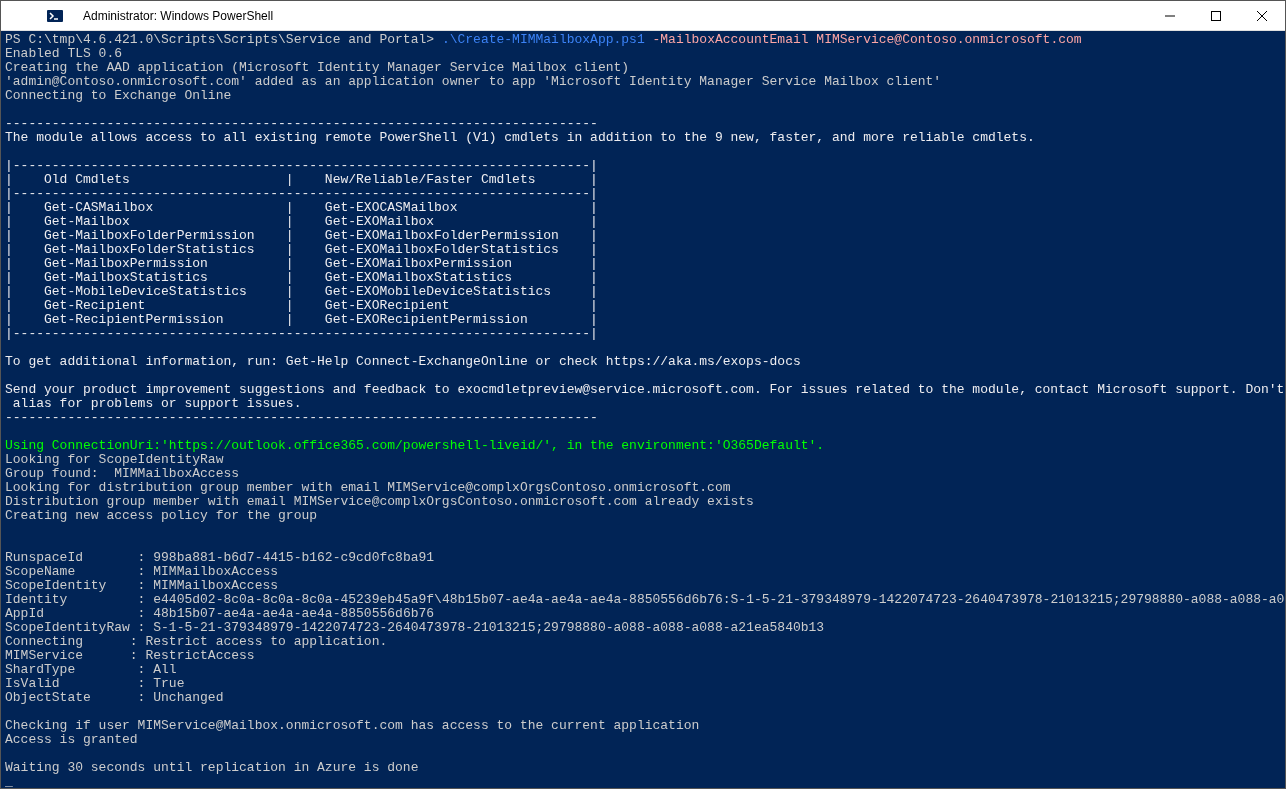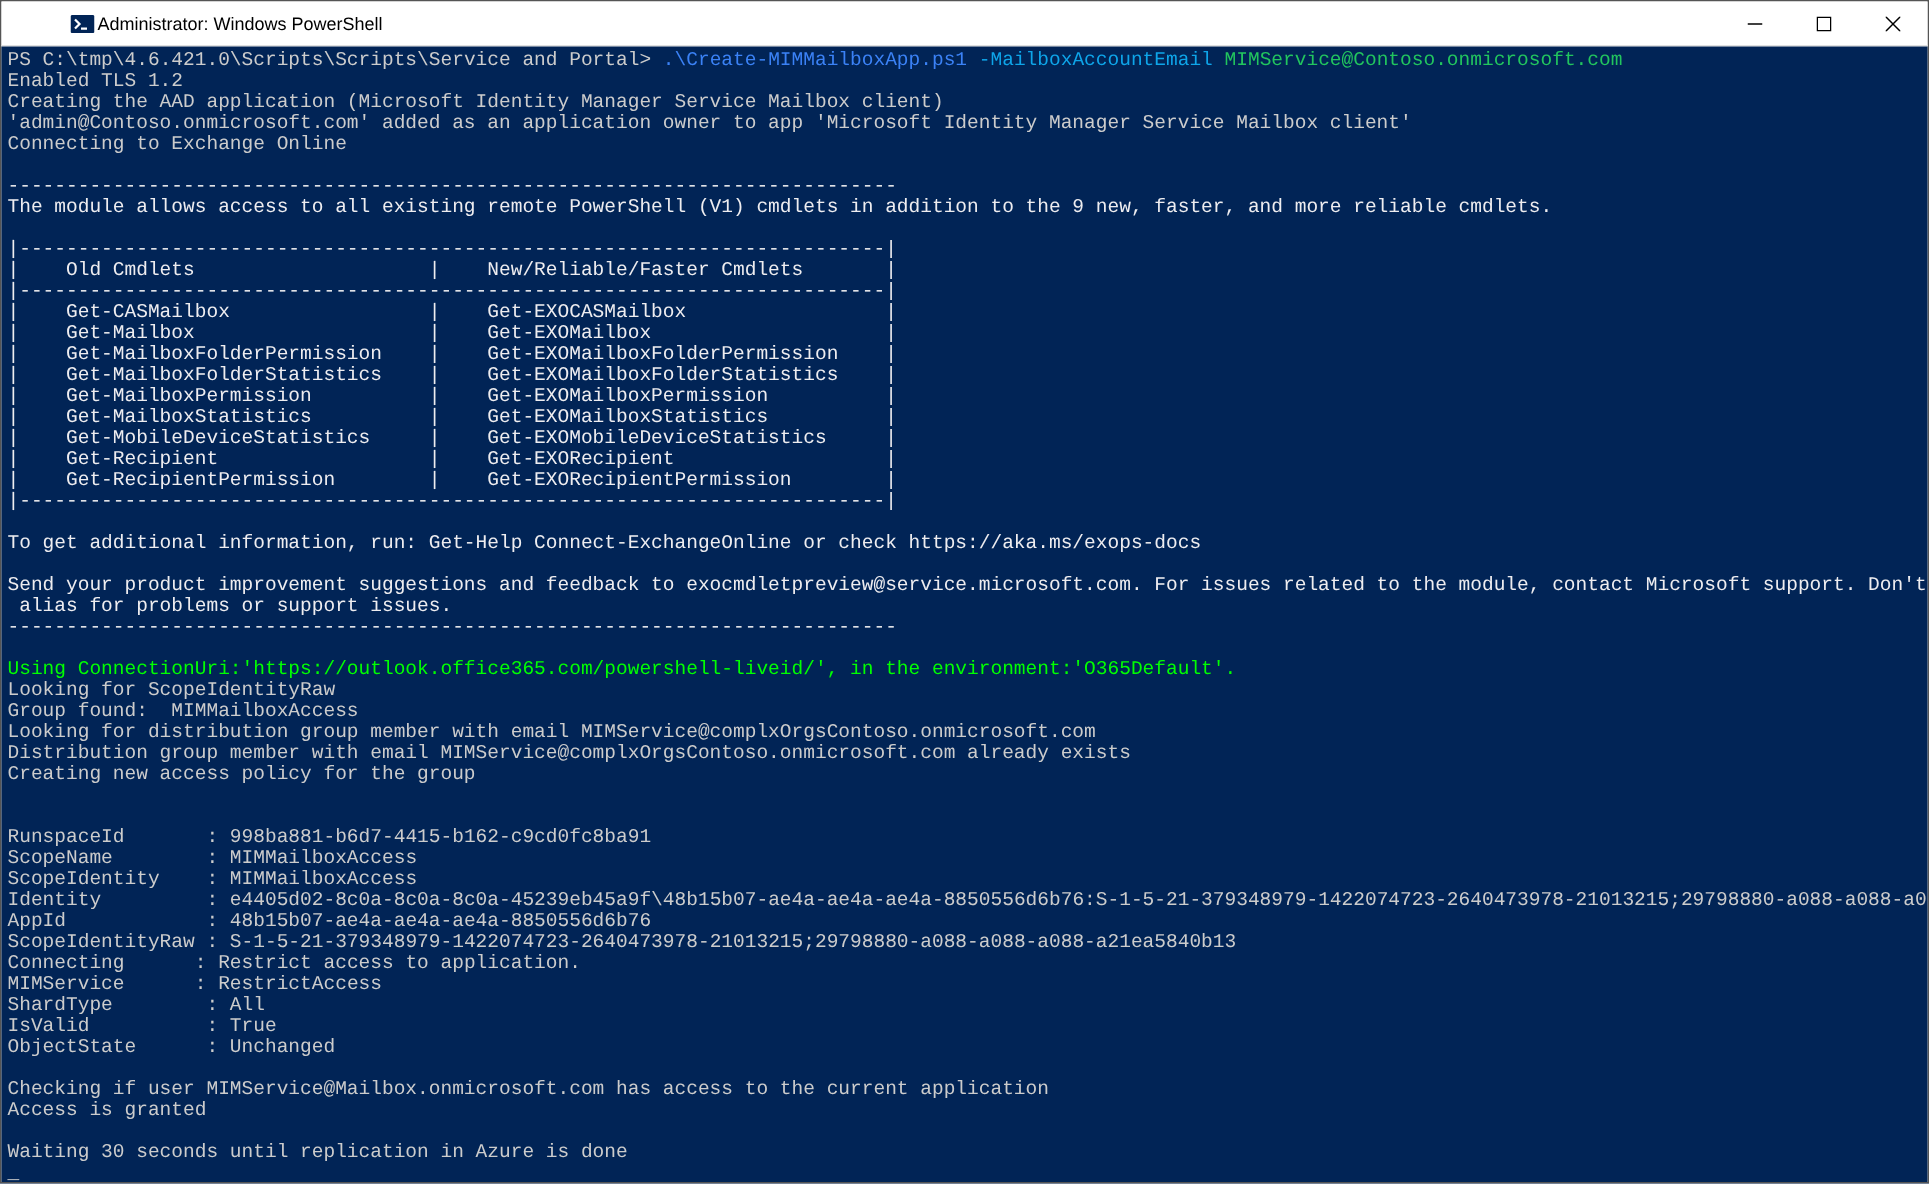--- a/index.html
+++ b/index.html
@@ -30,21 +30,21 @@
       justify-content: space-between;
       padding: 0 0 0 6px;
       border-bottom: 1px solid #e0e0e0;
       font-family: "Segoe UI", Tahoma, sans-serif;
       font-size: 12px;
       color: #000;
     }
     .titlebar-left {
       display: flex;
       align-items: center;
-      gap: 2px;
+      gap: 20px;
       padding-left: 40px;
     }
     .ps-icon {
       width: 16px;
       height: 16px;
       display: inline-flex;
       align-items: center;
       justify-content: center;
     }
     .window-controls {
@@ -70,22 +70,22 @@
       line-height: 14px;
       font-size: 13px;
       position: relative;
     }
     .terminal::-webkit-scrollbar {
       width: 16px;
     }
     .white { color: #cccccc; }
     .green { color: #00ff00; text-align: right; }
     .script-name { color: #3b82f6; }
-    .param-name { color: #0ea5e9; }
-    .param-value { color: #22c55e; text-align: right; }
+    .param-name { color: #fca5a5; }
+    .param-value { color: #fca5a5; text-align: right; }
     .banner-text { color: #eeedf0; }
     .cursor {
       color: #cccccc;
     }
   </style>
 </head>
 <body>
 
 <div class="window">
   <div class="titlebar">
@@ -113,21 +113,21 @@
       <div class="win-btn close">
         <svg width="10" height="10" viewBox="0 0 10 10">
             <line x1="0" y1="0" x2="10" y2="10" stroke="currentColor" stroke-width="1"></line>
             <line x1="10" y1="0" x2="0" y2="10" stroke="currentColor" stroke-width="1"></line>
           </svg>
       </div>
     </div>
   </div>
 
   <div class="terminal"><span class="white">PS </span><span class="white">C:\tmp\4.6.421.0\Scripts\Scripts\Service and Portal&gt;</span><span class="script-name"> .\Create-MIMMailboxApp.ps1</span><span class="param-name"> -MailboxAccountEmail</span><span class="param-value"> MIMService@Contoso.onmicrosoft.com</span>
-<span class="white">Enabled TLS 1.2</span>
+<span class="white">Enabled TLS 0.6</span>
 <span class="white">Creating the AAD application (Microsoft Identity Manager Service Mailbox client)</span>
 <span class="white">'admin@Contoso.onmicrosoft.com' added as an application owner to app 'Microsoft Identity Manager Service Mailbox client'</span>
 <span class="white">Connecting to Exchange Online</span>
 
 <span class="banner-text">----------------------------------------------------------------------------</span>
 <span class="banner-text">The module allows access to all existing remote PowerShell (V1) cmdlets in addition to the 9 new, faster, and more reliable cmdlets.</span>
 
 <span class="banner-text">|--------------------------------------------------------------------------|</span>
 <span class="banner-text">|    Old Cmdlets                    |    New/Reliable/Faster Cmdlets       |</span>
 <span class="banner-text">|--------------------------------------------------------------------------|</span>

